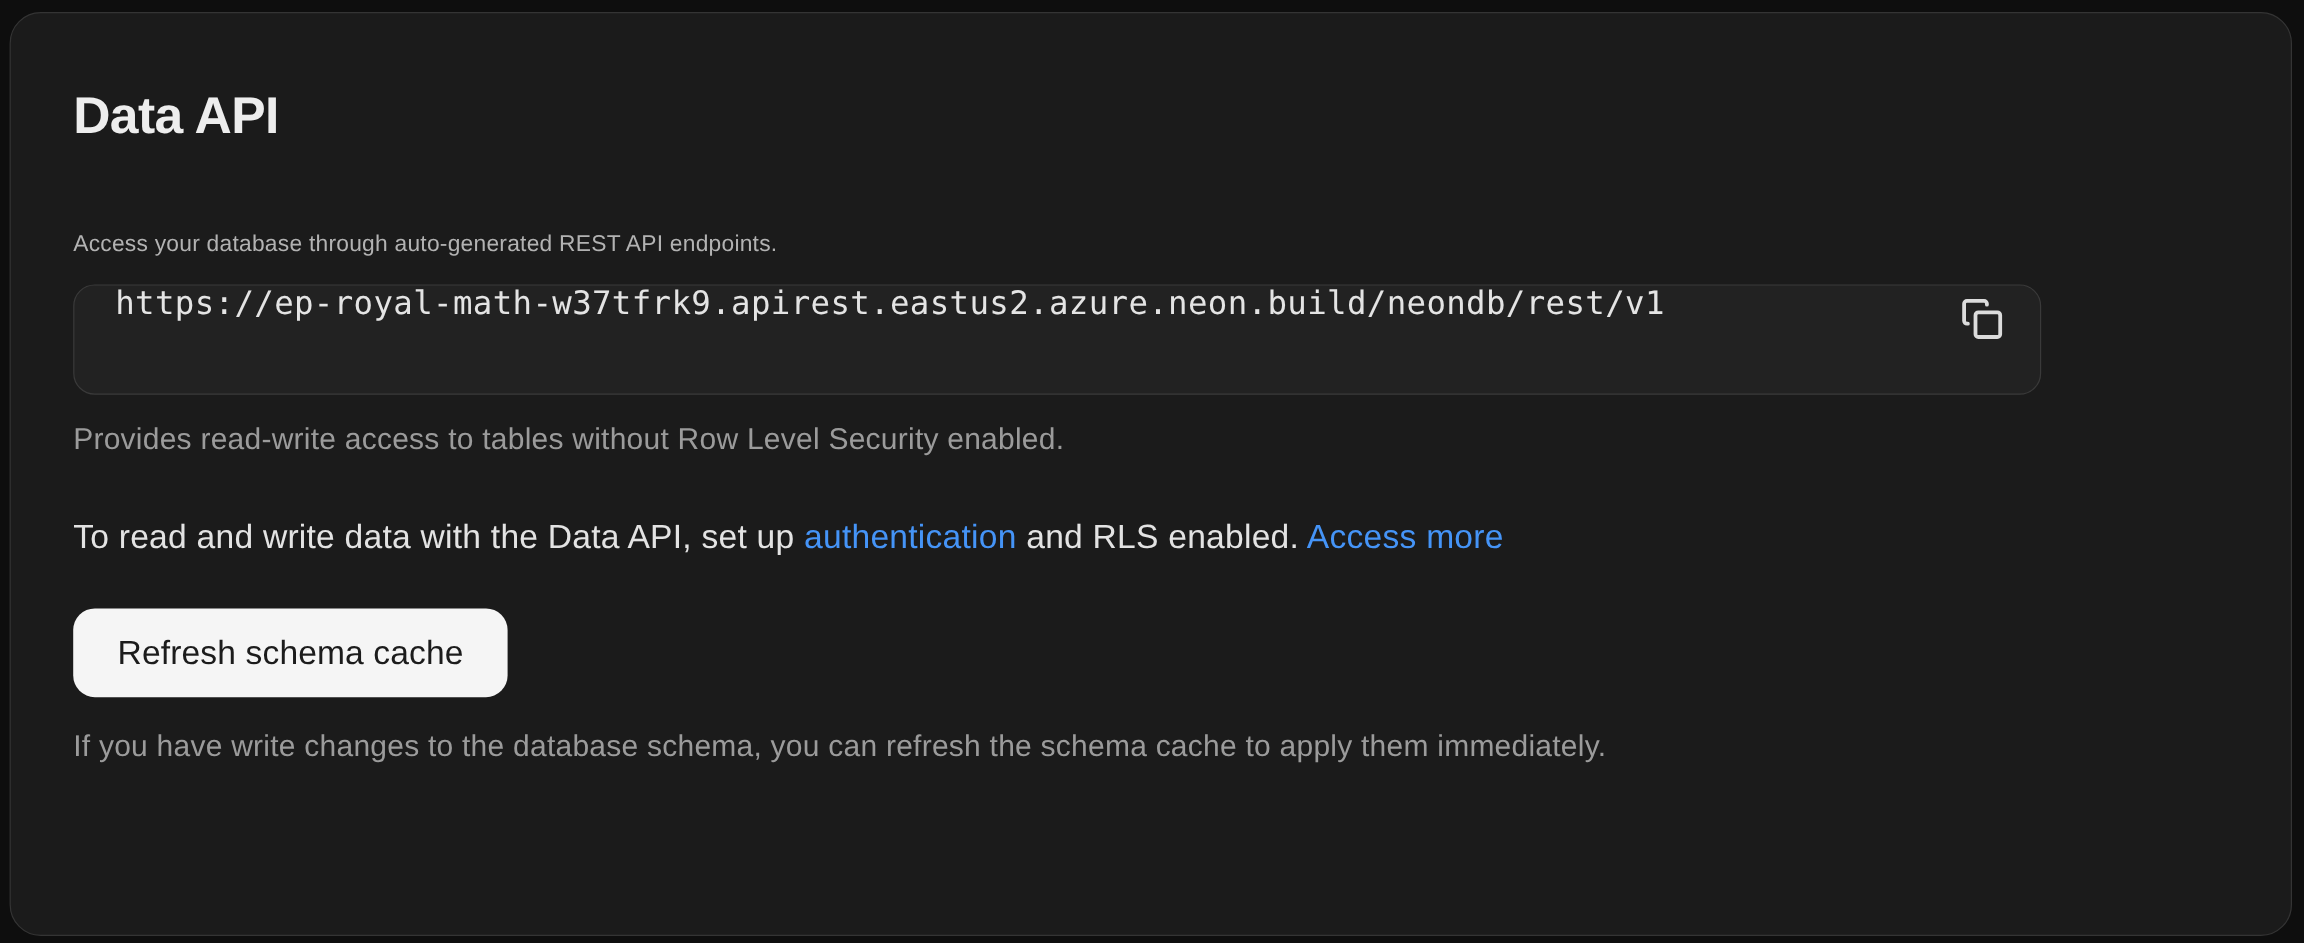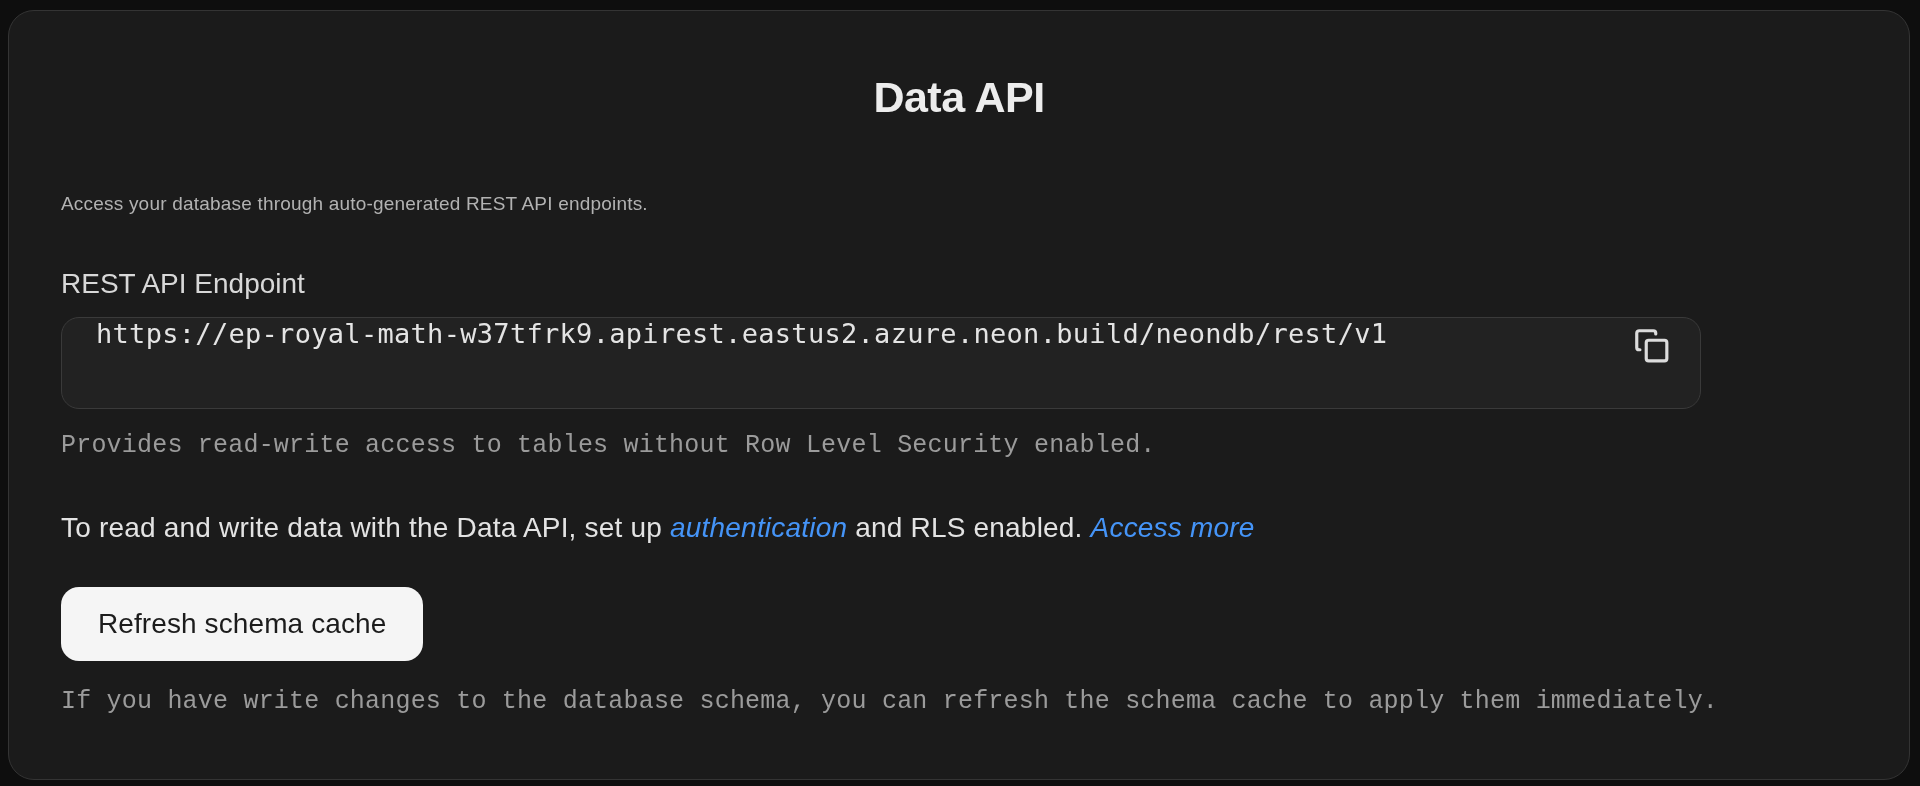--- a/index.html
+++ b/index.html
@@ -19,21 +19,20 @@
     border-radius: 26px;
     padding: 0 52px;
   }
   h1.title {
     margin: 63px 0 0 0;
     font-size: 43px;
     line-height: 46px;
     font-weight: 700;
     letter-spacing: -0.5px;
     color: #ededed;
-    text-align: center;
   }
   p { margin: 0; }
   .desc {
     margin-top: 68px;
     font-size: 19px;
     line-height: 32px;
     color: #b2b2b2;
     letter-spacing: 0.2px;
   }
   .field-label {
@@ -73,34 +72,32 @@
     color: #dcdcdc;
     flex: 0 0 auto;
   }
   .copy-btn svg { display: block; }
   .helper {
     margin-top: 23px;
     font-size: 25px;
     line-height: 28px;
     color: #9b9b9b;
     letter-spacing: 0.2px;
-    font-family: Liberation Mono, monospace;
   }
   .note {
     margin-top: 51px;
     font-size: 28px;
     line-height: 34px;
     color: #e3e3e3;
     letter-spacing: 0.2px;
   }
   .note a.link {
     color: #4594f7;
     text-decoration: none;
     cursor: pointer;
-    font-style: italic;
   }
   .refresh-btn {
     display: block;
     margin-top: 42px;
     height: 74px;
     padding: 16px 37px;
     background: #f5f5f5;
     color: #1c1c1c;
     border: none;
     border-radius: 18px;
@@ -116,21 +113,20 @@
 </style>
 </head>
 <body>
 
 <div class="card">
 
   <h1 class="title">Data API</h1>
 
   <p class="desc">Access your database through auto-generated REST API endpoints.</p>
 
-  <div class="field-label">REST API Endpoint</div>
 
   <div class="endpoint-box">
     <code>https://ep-royal-math-w37tfrk9.apirest.eastus2.azure.neon.build/neondb/rest/v1</code>
     <button class="copy-btn">
       <svg width="38" height="38" viewBox="0 0 24 24" fill="none" stroke="currentColor" stroke-width="2" stroke-linecap="round" stroke-linejoin="round">
         <rect width="13" height="13" x="9" y="9" rx="1.5"></rect>
         <path d="M5 15H4.5A1.5 1.5 0 0 1 3 13.5v-9A1.5 1.5 0 0 1 4.5 3h9A1.5 1.5 0 0 1 15 4.5V5"></path>
       </svg>
     </button>
   </div>

